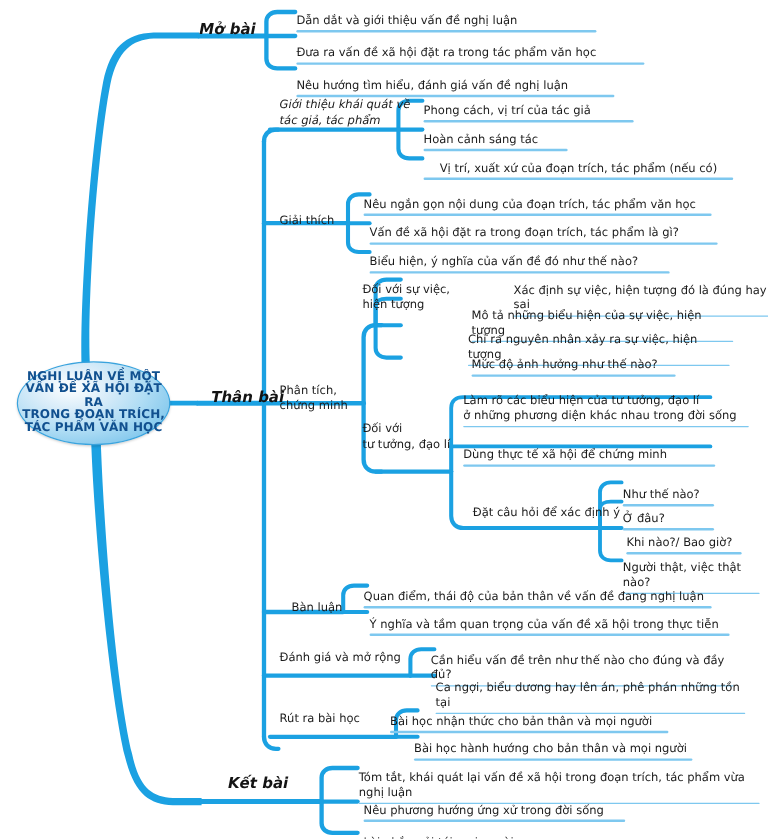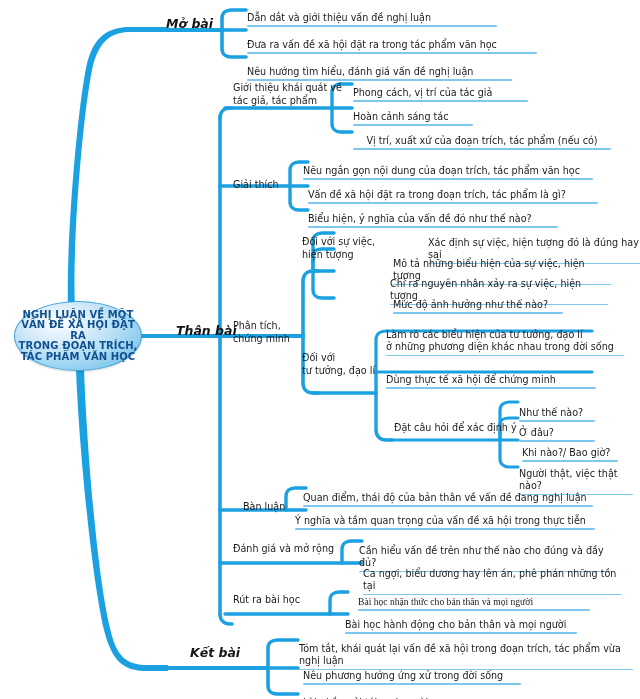--- a/index.html
+++ b/index.html
@@ -162,21 +162,21 @@
   </div>
   <div class="leaf" style="left:247px;top:26px;width:290px;">
     <span>Đưa ra vấn đề xã hội đặt ra trong tác phẩm văn học</span>
     <span class="rule"></span>
   </div>
   <div class="leaf" style="left:247px;top:53px;width:265px;">
     <span>Nêu hướng tìm hiểu, đánh giá vấn đề nghị luận</span>
     <span class="rule"></span>
   </div>
 
-  <div class="mid-label" style="left:233px;top:82px;">Giới thiệu khái quát về
+  <div class="mid-label" style="left:233px;top:82px;font-style:italic;">Giới thiệu khái quát về
 tác giả, tác phẩm</div>
   <div class="leaf" style="left:353px;top:74px;width:175px;">
     <span>Phong cách, vị trí của tác giả</span>
     <span class="rule"></span>
   </div>
   <div class="leaf" style="left:353px;top:98px;width:120px;">
     <span>Hoàn cảnh sáng tác</span>
     <span class="rule"></span>
   </div>
   <div class="leaf" style="left:353px;top:122px;width:258px;text-align:center;">
@@ -248,42 +248,42 @@
   <div class="leaf" style="left:519px;top:455px;width:114px;">
     <span>Người thật, việc thật nào?</span>
     <span class="rule"></span>
   </div>
 
   <div class="mid-label" style="left:233px;top:501px;padding-left:10px;">Bàn luận</div>
   <div class="leaf" style="left:303px;top:479px;width:290px;">
     <span>Quan điểm, thái độ của bản thân về vấn đề đang nghị luận</span>
     <span class="rule"></span>
   </div>
-  <div class="leaf" style="left:295px;top:502px;width:300px;">
+  <div class="leaf" style="left:308px;top:502px;width:300px;">
     <span>Ý nghĩa và tầm quan trọng của vấn đề xã hội trong thực tiễn</span>
     <span class="rule"></span>
   </div>
 
   <div class="mid-label" style="left:233px;top:543px;">Đánh giá và mở rộng</div>
   <div class="leaf" style="left:359px;top:532px;width:252px;">
     <span>Cần hiểu vấn đề trên như thế nào cho đúng và đầy đủ?</span>
     <span class="rule"></span>
   </div>
   <div class="leaf" style="left:363px;top:555px;width:258px;">
     <span>Ca ngợi, biểu dương hay lên án, phê phán những tồn tại</span>
     <span class="rule"></span>
   </div>
 
   <div class="mid-label" style="left:233px;top:594px;">Rút ra bài học</div>
-  <div class="leaf" style="left:358px;top:583px;width:232px;font-family:Liberation Serif, serif;">
+  <div class="leaf" style="left:325px;top:583px;width:232px;">
     <span>Bài học nhận thức cho bản thân và mọi người</span>
     <span class="rule"></span>
   </div>
   <div class="leaf" style="left:345px;top:606px;width:232px;">
-    <span>Bài học hành động cho bản thân và mọi người</span>
+    <span>Bài học hành hướng cho bản thân và mọi người</span>
     <span class="rule"></span>
   </div>
 
   <div class="leaf" style="left:299px;top:630px;width:334px;">
     <span>Tóm tắt, khái quát lại vấn đề xã hội trong đoạn trích, tác phẩm vừa nghị luận</span>
     <span class="rule"></span>
   </div>
   <div class="leaf" style="left:303px;top:657px;width:218px;">
     <span>Nêu phương hướng ứng xử trong đời sống</span>
     <span class="rule"></span>

